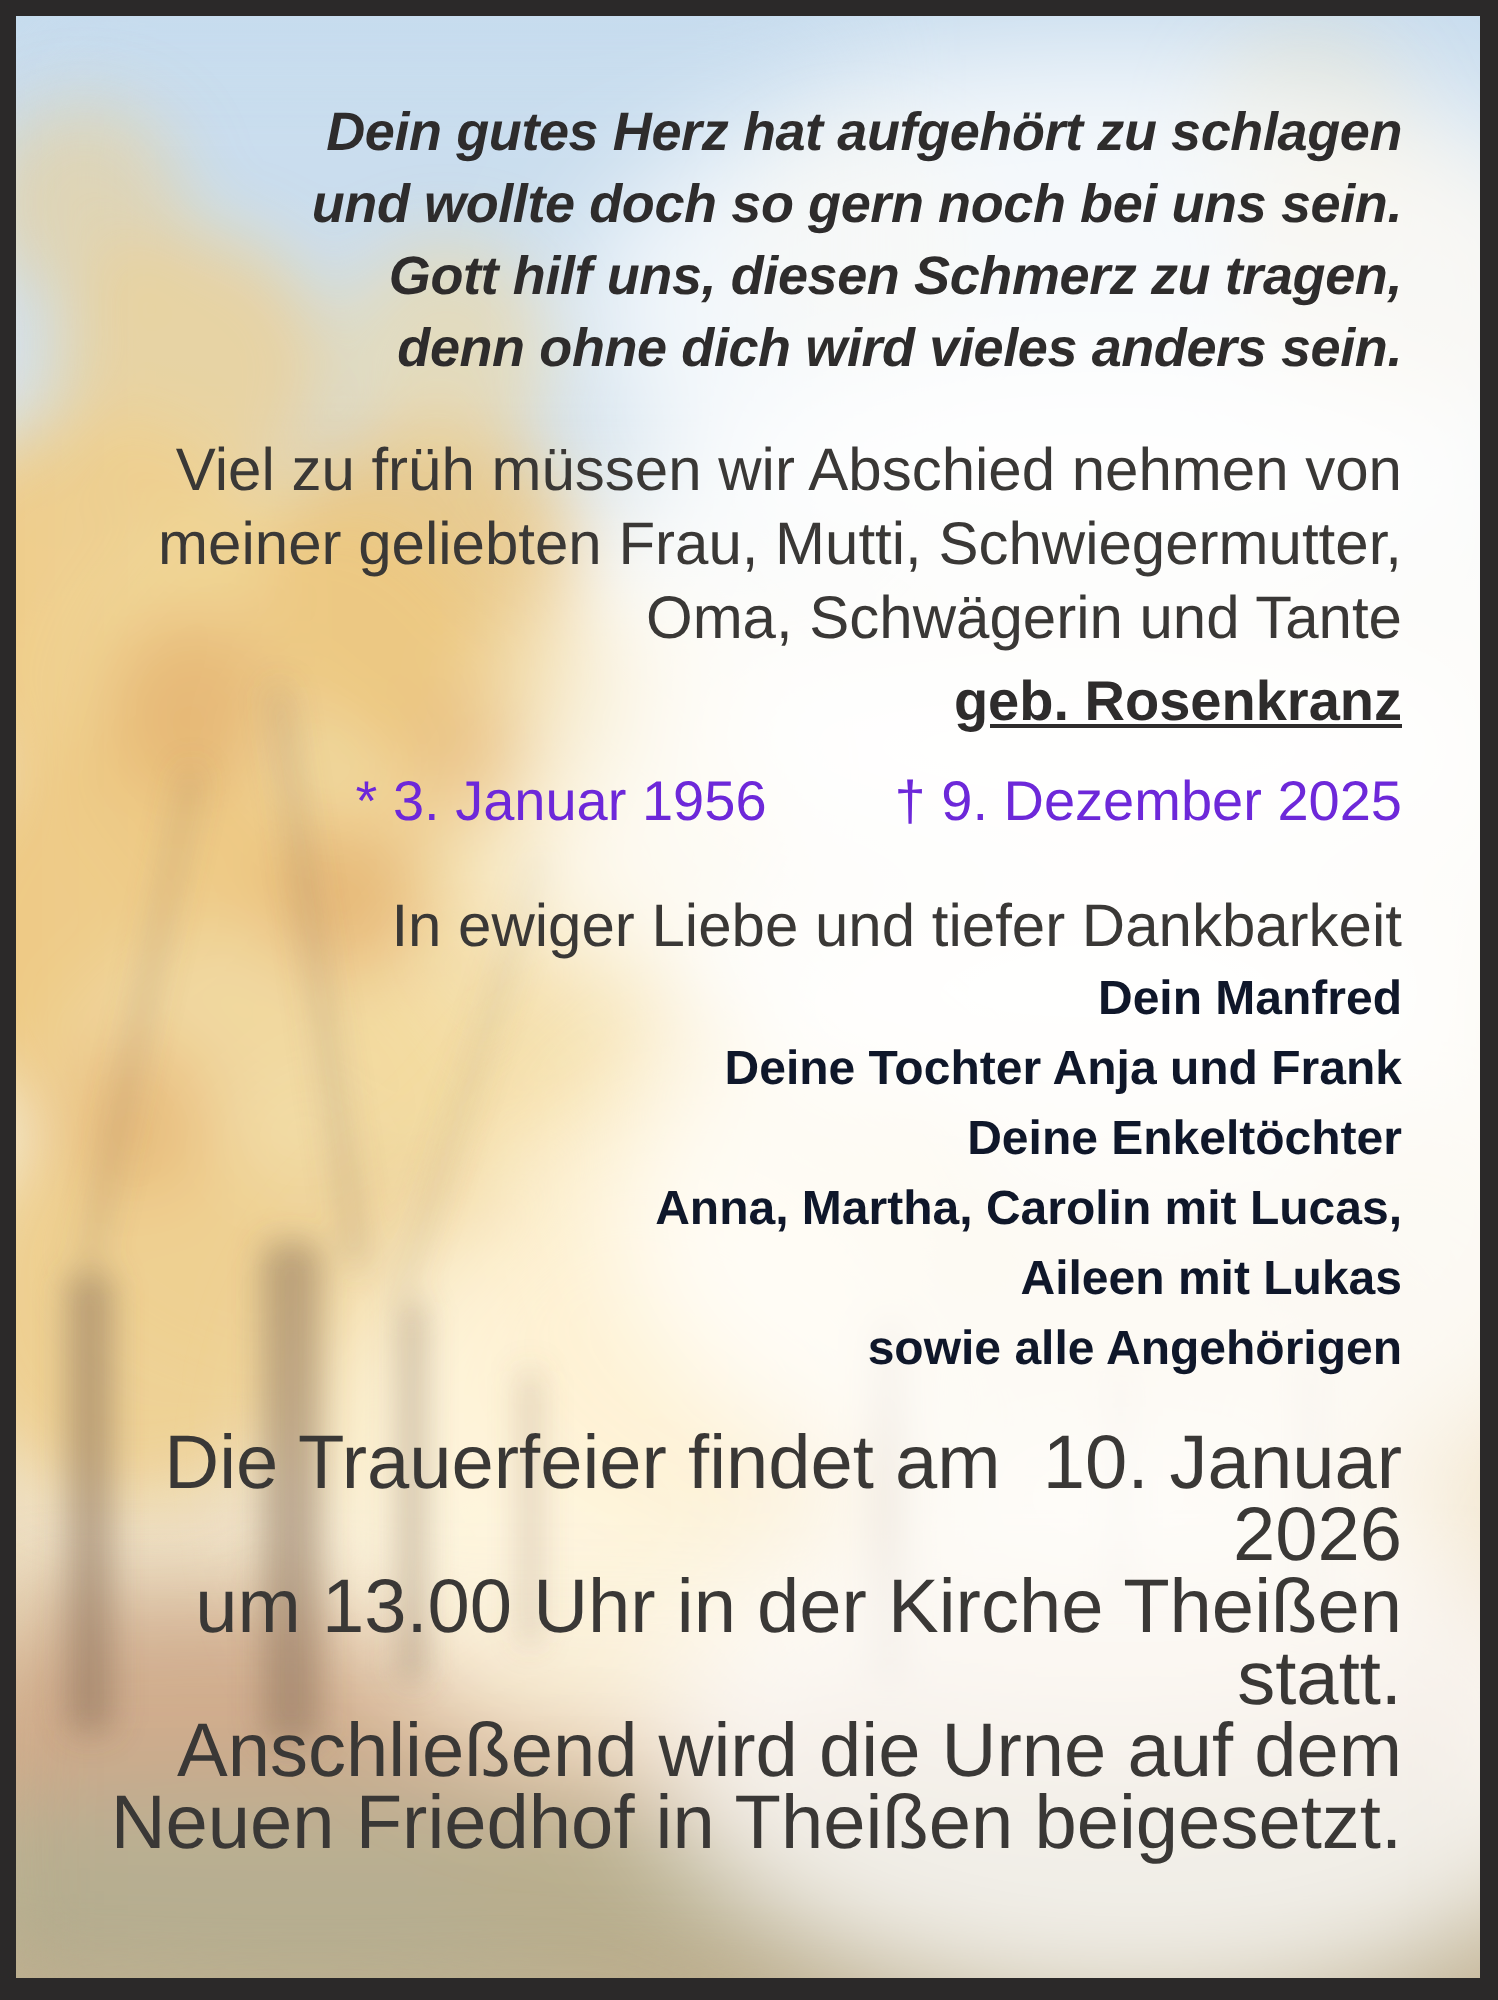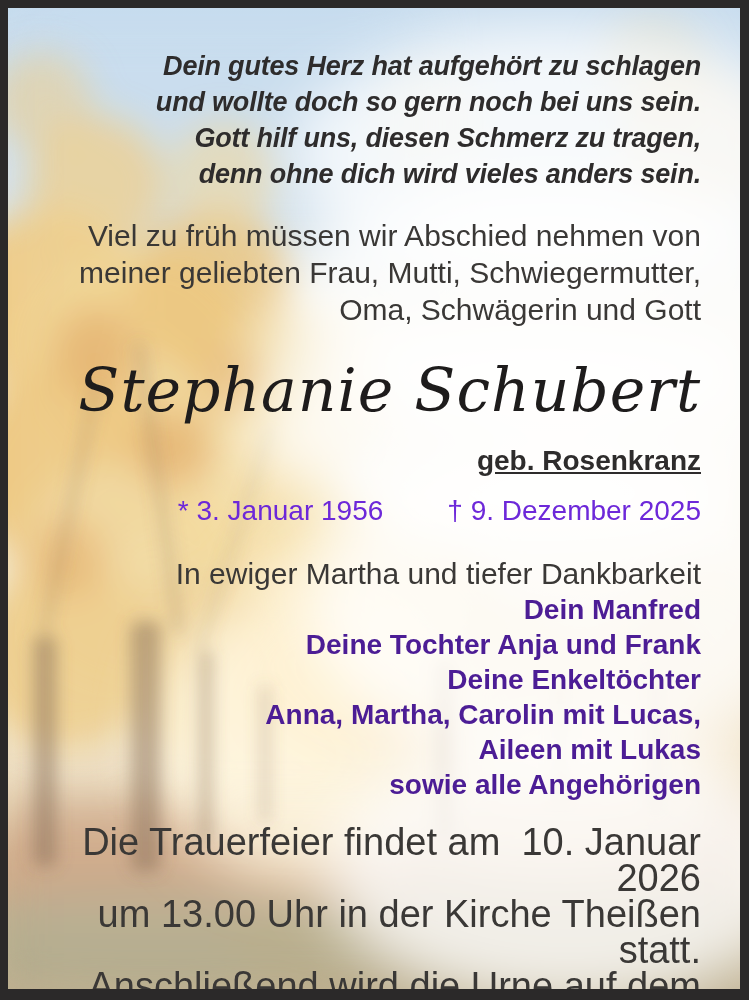--- a/index.html
+++ b/index.html
@@ -73,24 +73,24 @@
     color: #6d28d9;
   }
   .dates .death { margin-left: 64px; }
   .closing-intro {
     margin-top: 28px;
     font-size: 30px;
     line-height: 36px;
     color: #3a3836;
   }
   .mourners {
-    font-size: 28px;
+    font-size: 24px;
     line-height: 35px;
     font-weight: bold;
-    color: #4c1d95;
+    color: #0f172a;
     white-space: pre-wrap;
   }
   .funeral {
     margin-top: 22px;
     font-size: 38px;
     line-height: 36px;
     color: #3a3836;
     white-space: pre-wrap;
   }
 </style>
@@ -192,31 +192,30 @@
 
   <div class="content">
 
     <div class="poem">Dein gutes Herz hat aufgehört zu schlagen
 und wollte doch so gern noch bei uns sein.
 Gott hilf uns, diesen Schmerz zu tragen,
 denn ohne dich wird vieles anders sein.</div>
 
     <div class="intro">Viel zu früh müssen wir Abschied nehmen von
 meiner geliebten Frau, Mutti, Schwiegermutter,
-Oma, Schwägerin und Gott</div>
-
-    <h1 class="name">Stephanie Schubert</h1>
+Oma, Schwägerin und Tante</div>
+
 
     <div class="maiden">geb. Rosenkranz</div>
 
     <div class="dates">
       <span>* 3. Januar 1956</span><span class="death">† 9. Dezember 2025</span>
     </div>
 
-    <div class="closing-intro">In ewiger Martha und tiefer Dankbarkeit</div>
+    <div class="closing-intro">In ewiger Liebe und tiefer Dankbarkeit</div>
 
     <div class="mourners">Dein Manfred
 Deine Tochter Anja und Frank
 Deine Enkeltöchter
 Anna, Martha, Carolin mit Lucas,
 Aileen mit Lukas
 sowie alle Angehörigen</div>
 
     <div class="funeral">Die Trauerfeier findet am  10. Januar 2026
 um 13.00 Uhr in der Kirche Theißen statt.

